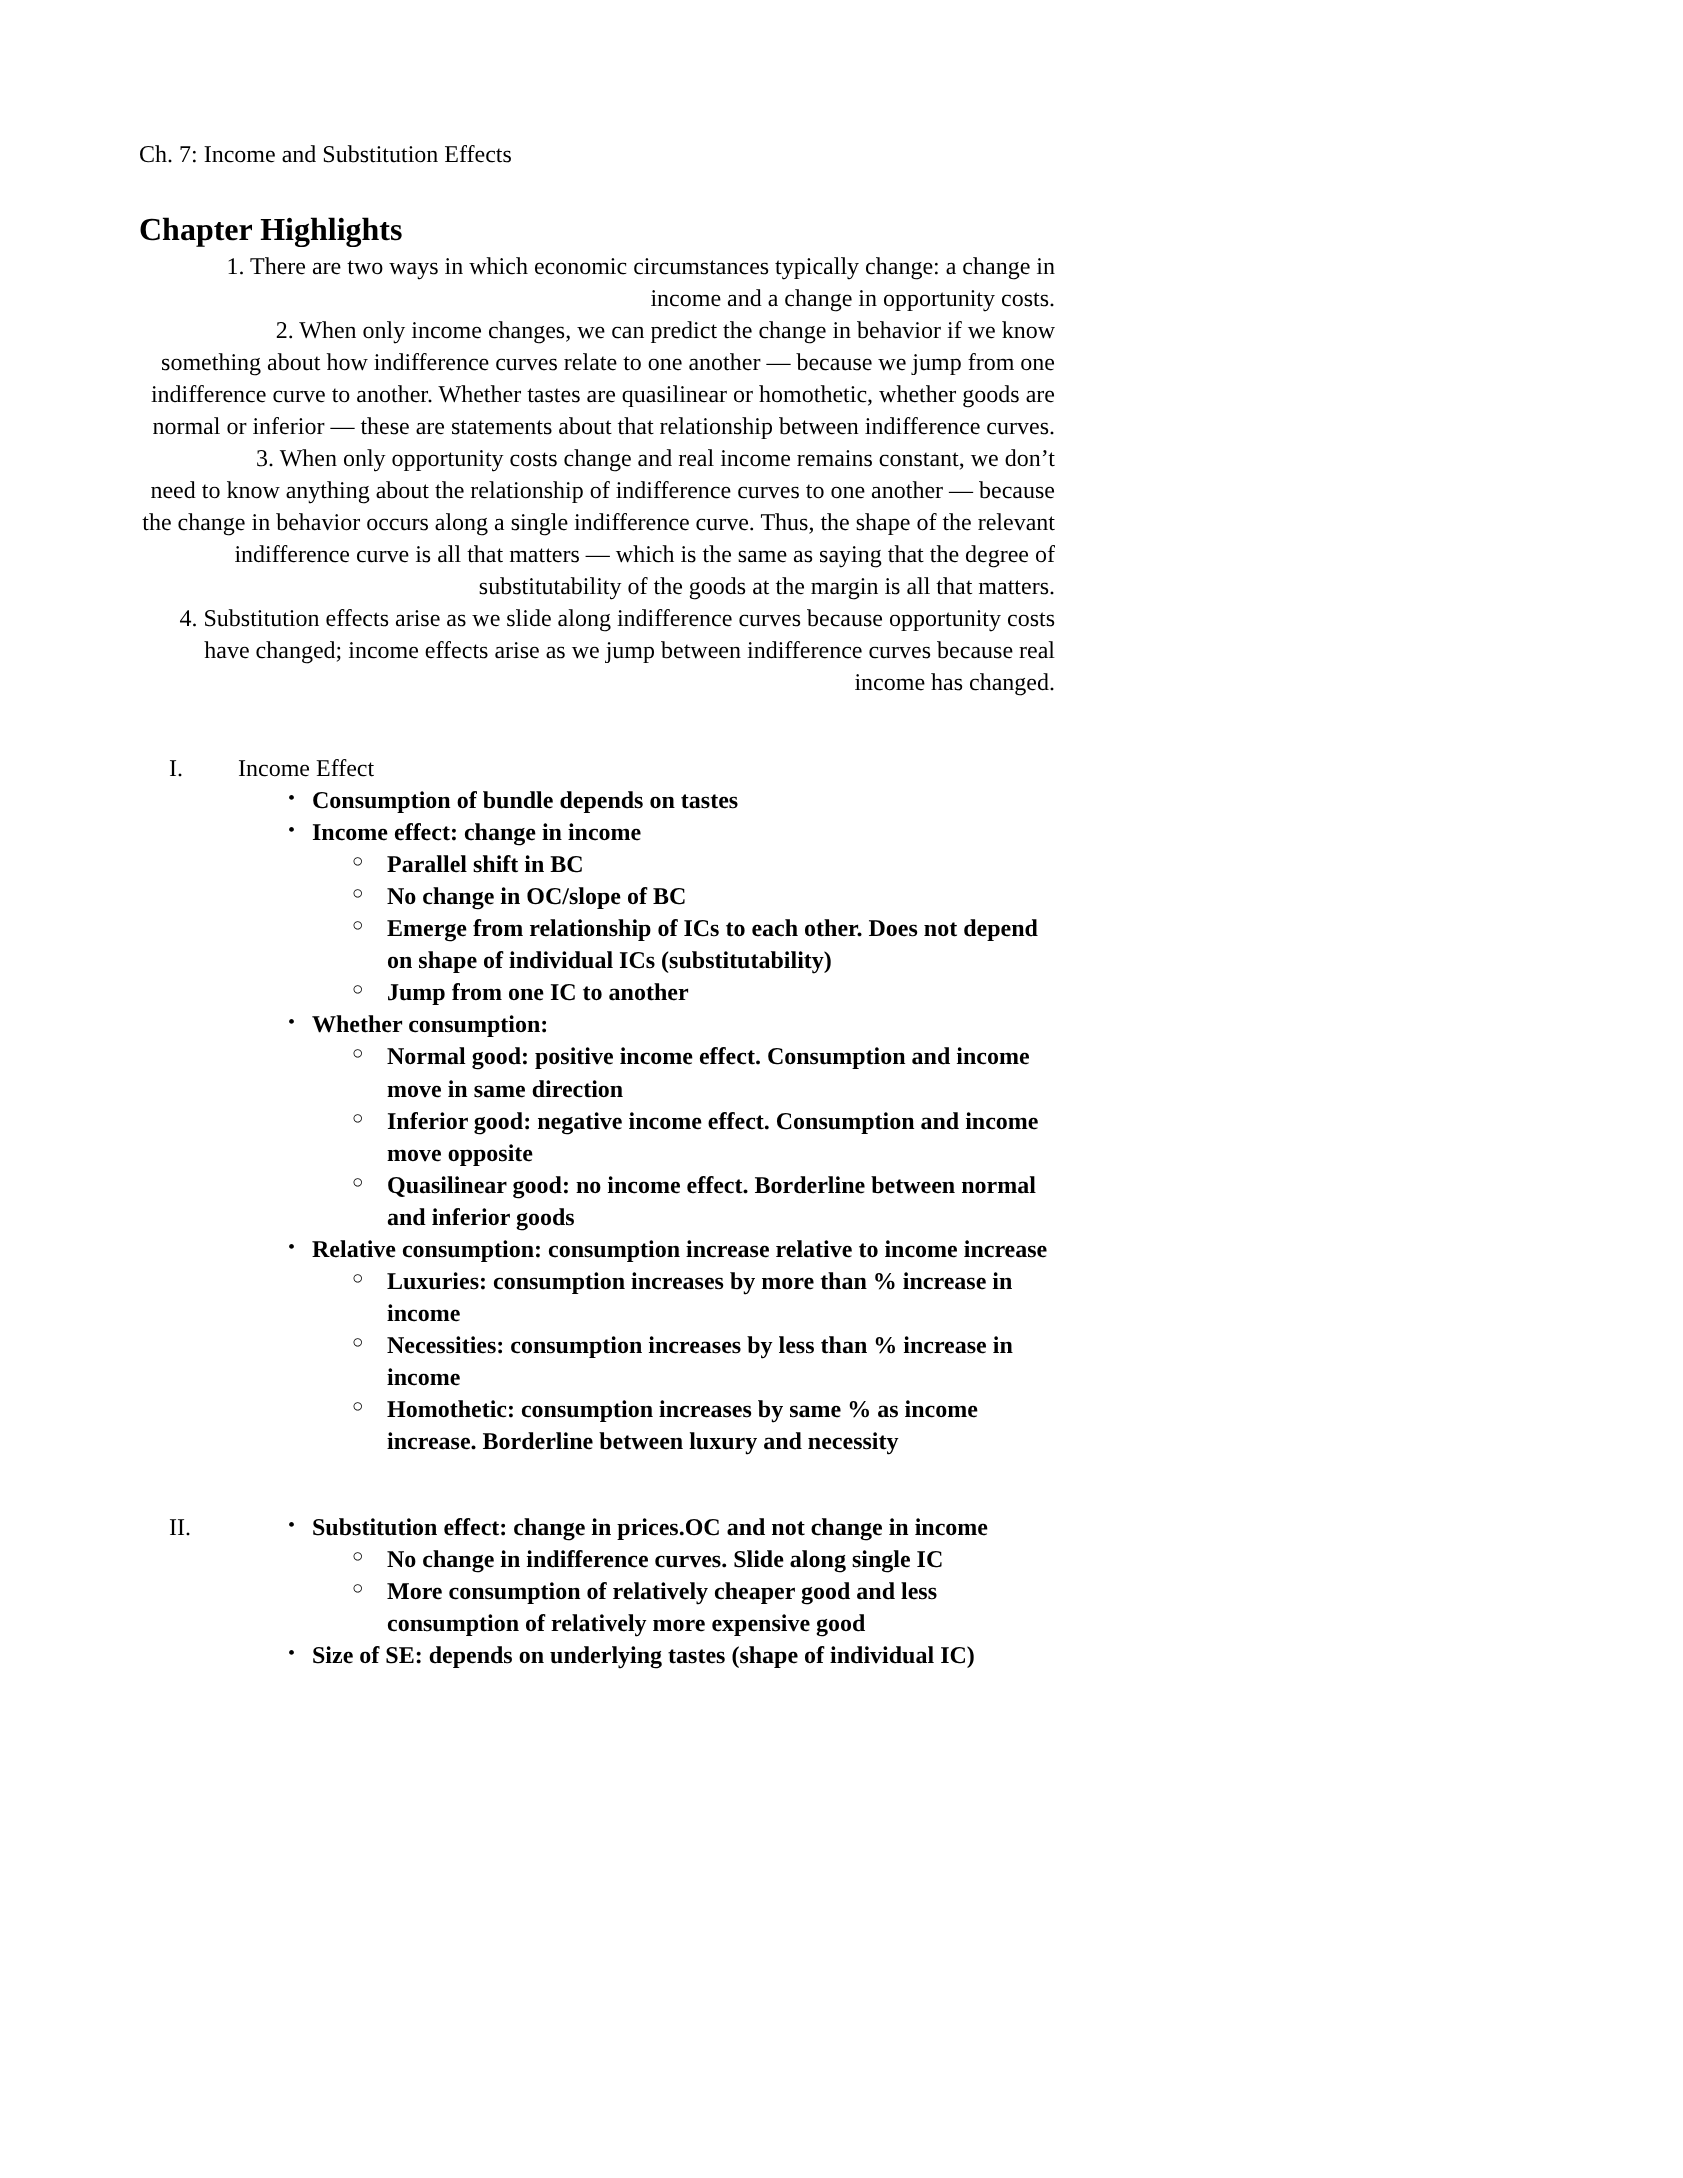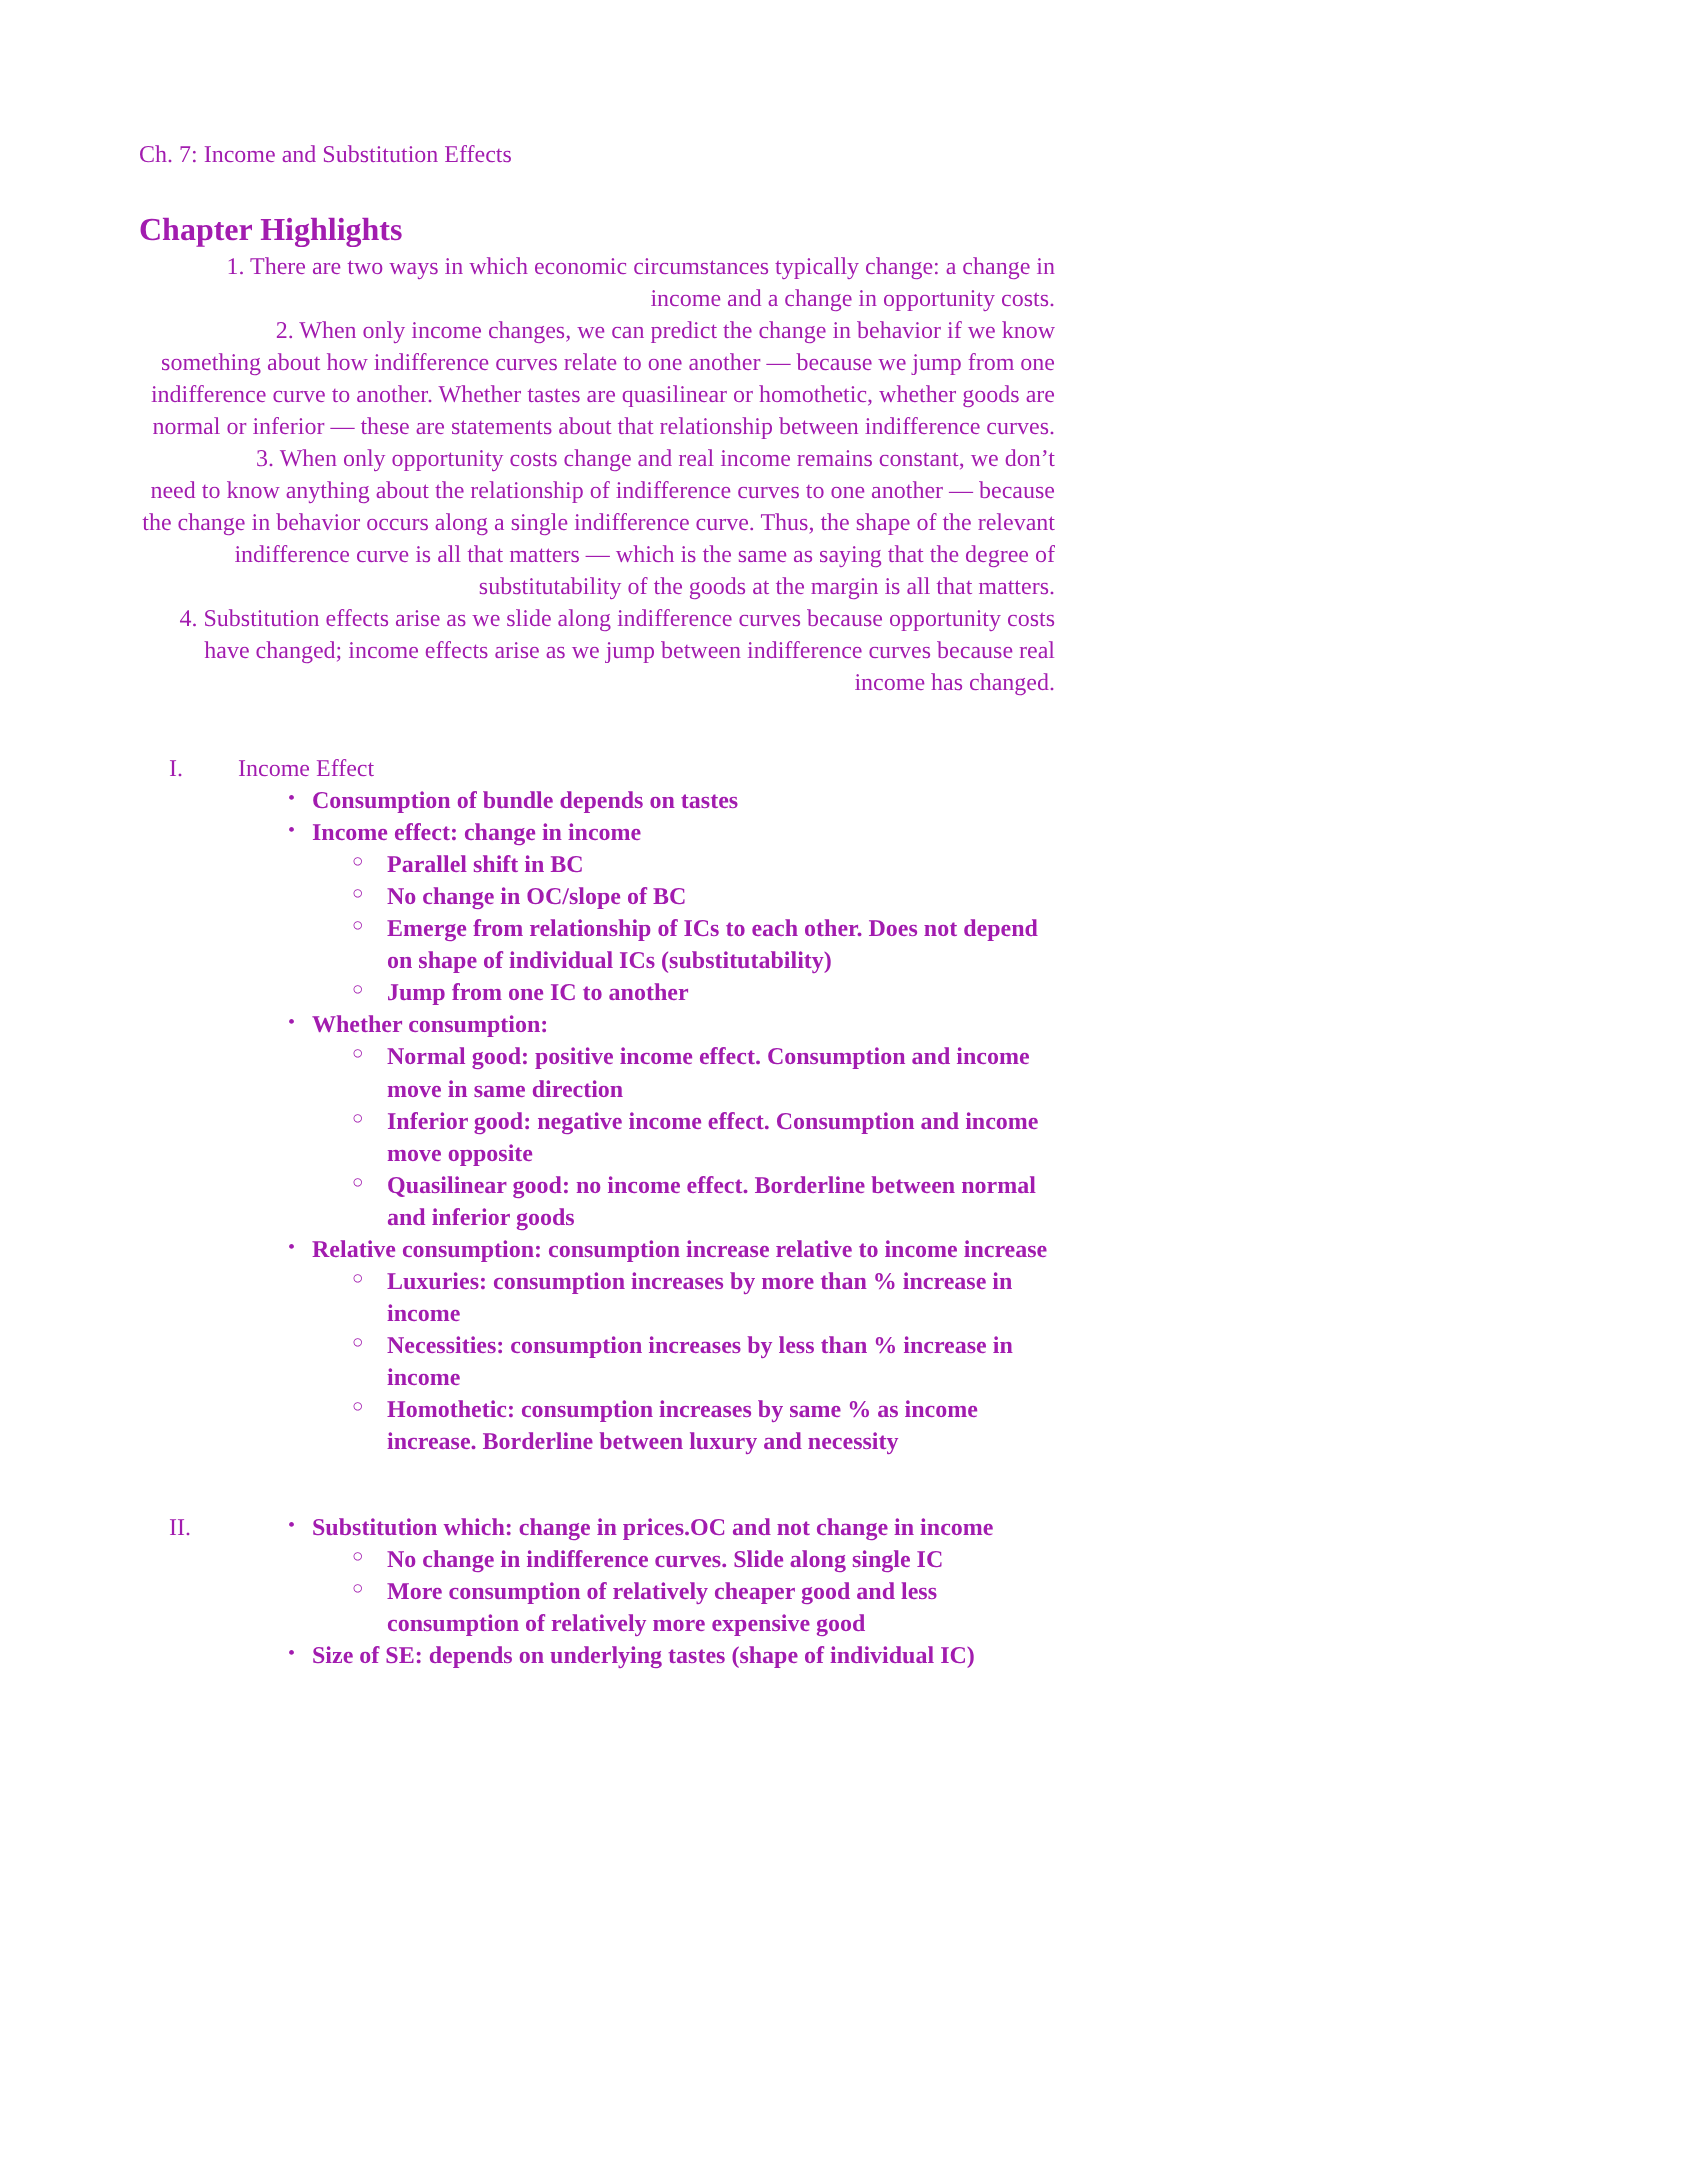--- a/index.html
+++ b/index.html
@@ -15,21 +15,21 @@
     background: #ffffff;
     margin: 0 auto;
     overflow: hidden;
   }
   .doc {
     position: absolute;
     left: 139px;
     top: 139px;
     width: 916px;
     font-family: "Liberation Serif", "DejaVu Serif", serif;
-    color: #a21caf;
+    color: #000000;
     font-size: 24px;
     line-height: 1.335;
     text-rendering: geometricPrecision;
   }
   .doc-title {
     font-size: 24px;
     font-weight: normal;
     margin: 0 0 0 0;
   }
   .spacer-lg { height: 37px; }
@@ -207,21 +207,21 @@
     <div class="gap-section"></div>
 
     <div class="outline">
       <div class="roman-item">
         <span class="roman-label">II.</span>
       </div>
 
       <ul class="bullets">
         <li class="bullet">
           <span class="marker">•</span>
-          <span class="txt">Substitution which: change in prices.OC and not change in income</span>
+          <span class="txt">Substitution effect: change in prices.OC and not change in income</span>
         </li>
         <ul class="circles">
           <li class="circle">
             <span class="marker">○</span>
             <span class="txt">No change in indifference curves. Slide along single IC</span>
           </li>
           <li class="circle">
             <span class="marker">○</span>
             <span class="txt">More consumption of relatively cheaper good and less consumption of relatively more expensive good</span>
           </li>

